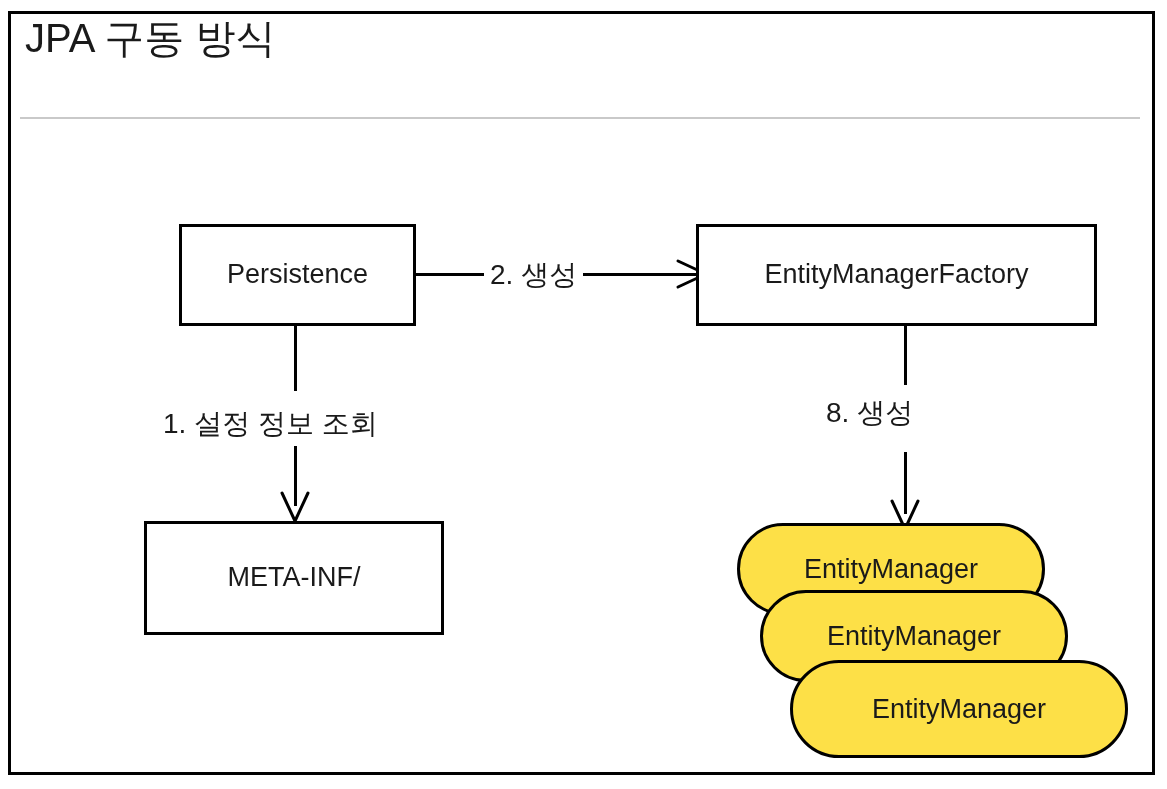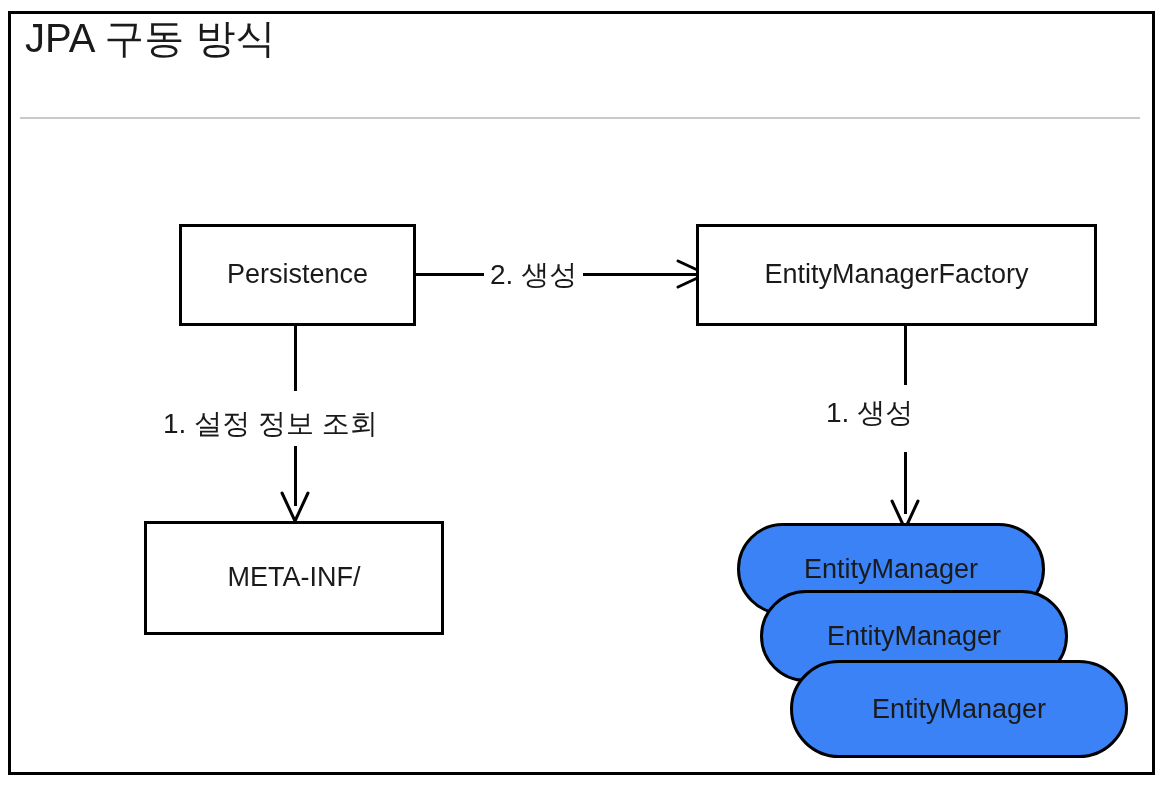--- a/index.html
+++ b/index.html
@@ -61,21 +61,21 @@
     color: #1a1a1a;
     font-size: 27px;
     line-height: 1.25;
     z-index: 3;
   }
   
   .round-node {
     position: absolute;
     border: 3px solid #000000;
     box-sizing: border-box;
-    background: #3b82f6;
+    background: #fde047;
     border-radius: 999px;
     display: flex;
     align-items: center;
     justify-content: center;
     text-align: center;
     color: #1a1a1a;
     font-size: 27px;
   }
   
   .line-h {
@@ -131,21 +131,21 @@
   <svg class="arrow-svg" style="left:279px; top:488px;" width="32" height="36" viewBox="0 0 32 36">
     <path d="M3,5 L16,33 L29,5" fill="none" stroke="#000000" stroke-width="3" stroke-linecap="round" stroke-linejoin="round"></path>
   </svg>
   <div class="edge-label" style="left:157px; top:389px;margin-top:16px;">1. 설정 정보 조회</div>
 
   <div class="line-v" style="left:904px; top:325px; height:60px;"></div>
   <div class="line-v" style="left:904px; top:452px; height:62px;"></div>
   <svg class="arrow-svg" style="left:889px; top:496px;" width="32" height="36" viewBox="0 0 32 36">
     <path d="M3,5 L16,33 L29,5" fill="none" stroke="#000000" stroke-width="3" stroke-linecap="round" stroke-linejoin="round"></path>
   </svg>
-  <div class="edge-label" style="left:820px; top:394px;">1. 생성</div>
+  <div class="edge-label" style="left:820px; top:394px;">8. 생성</div>
 
   <div class="rect-node" style="left:179px; top:224px; width:237px; height:102px;">
     <span class="node-line">Persistence</span>
   </div>
 
   <div class="rect-node" style="left:696px; top:224px; width:401px; height:102px;">
     <span class="node-line">EntityManagerFactory</span>
   </div>
 
   <div class="rect-node" style="left:144px; top:521px; width:300px; height:114px; flex-direction:column;">

